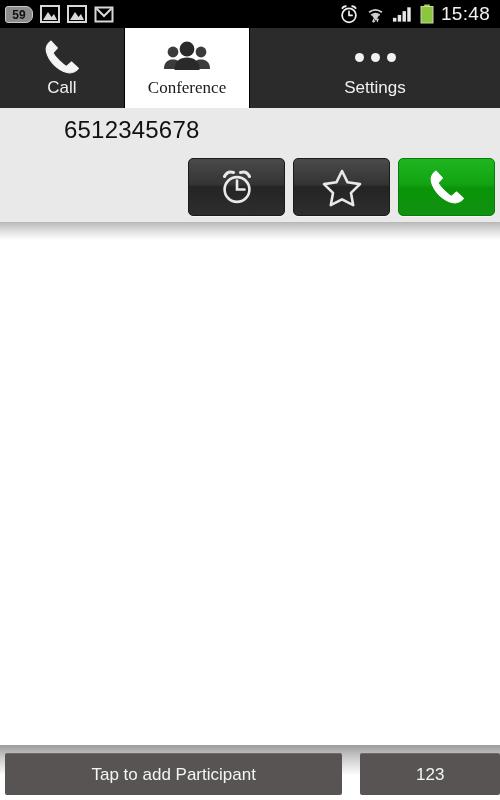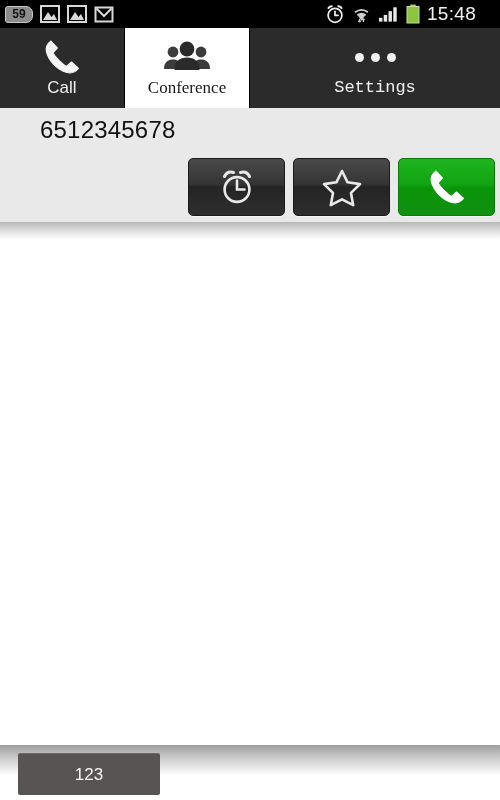--- a/index.html
+++ b/index.html
@@ -15,22 +15,22 @@
     background:#ffffff;
   }
 
   
   .statusbar {
     position:absolute; top:0; left:0;
     width:500px; height:28px;
     background:#000000;
     display:flex; align-items:center;
   }
-  .sb-left { display:flex; align-items:center; gap:7px; padding-left:5px; }
-  .sb-right { display:flex; align-items:center; gap:7px; margin-left:auto; padding-right:24px; }
+  .sb-left { display:flex; align-items:flex-end; gap:7px; padding-left:5px; }
+  .sb-right { display:flex; align-items:center; gap:7px; margin-left:auto; padding-right:10px; }
   .badge-59 {
     display:flex; align-items:center; justify-content:center;
     min-width:28px; height:17px;
     background:#8c8c8c; color:#111;
     font-size:12px; font-weight:bold;
     border-radius:3px 7px 7px 3px;
     padding:0 3px;
     border:1px solid #c8c8c8;
   }
   .clock-time {
@@ -48,21 +48,21 @@
   .tab {
     flex:0 0 125px;
     height:80px;
     background:#2b2b2b;
     display:flex; flex-direction:column;
     align-items:center; justify-content:flex-start;
     padding-top:9px;
     border-right:1px solid #000;
     position:relative;
   }
-  .tab:last-child { border-right:none; flex:1 1 auto;font-family:Liberation Mono, monospace; }
+  .tab:last-child { border-right:none; flex:1 1 auto; }
   .tab.selected { background:#ffffff; }
   .tab-icon {
     height:40px; width:52px;
     display:flex; align-items:center; justify-content:center;
   }
   .tab-label {
     font-size:17px; color:#f0f0f0;
     margin-top:1px;
     line-height:20px;
   }
@@ -86,21 +86,21 @@
   }
   .numrow {
     display:flex; align-items:center;
     height:44px; padding-left:4px;
   }
   .numlabel {
     font-size:24px; font-weight:bold; color:#111;
     letter-spacing:-0.2px;
   }
   .numvalue {
-    font-size:24px; color:#111; margin-left:36px;
+    font-size:24px; color:#111; margin-left:60px;
     letter-spacing:0.2px;
   }
   .btnrow {
     display:flex; align-items:center;
     position:absolute; left:188px; top:158px;
     gap:8px;
   }
   .gbtn {
     width:97px; height:58px;
     border-radius:5px;
@@ -270,16 +270,17 @@
         <path d="M9 3 C5 6 3.5 10 4.5 14 C6.5 23 16 32.5 25 34.5 C29 35.5 33.5 34 36.5 30.5 L29.5 24 L24.5 28.5 C20 26 13.5 19.5 11 15 L15.5 10 Z" fill="#ffffff" stroke="#ffffff" stroke-width="1.1" stroke-linejoin="round"></path>
       </svg>
     </div>
   </div>
 
   <div class="hdrshadow"></div>
 
   <div class="content"></div>
 
   <div class="bottombar">
+    <div class="bbtn wide">Tap to add Participant</div>
     <div class="bbtn narrow">123</div>
   </div>
 
 </div>
 
 </body></html>

